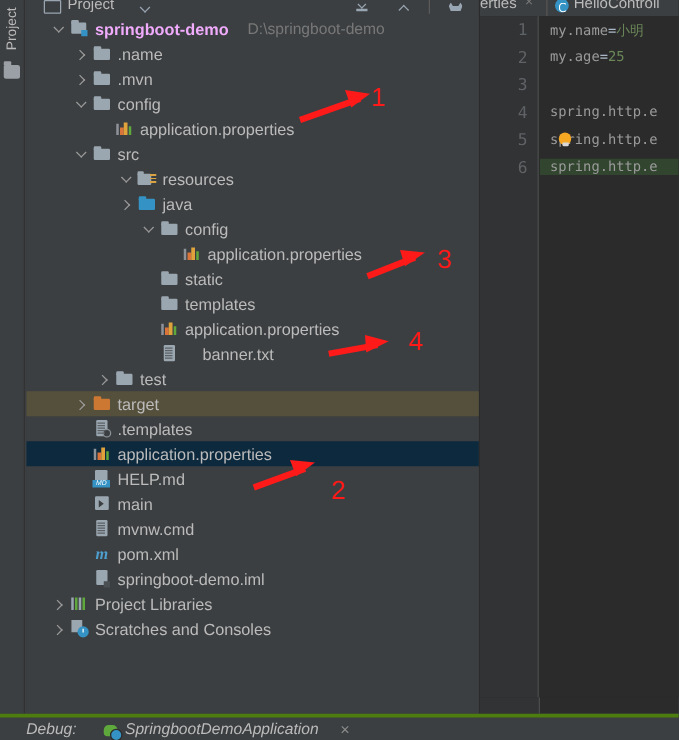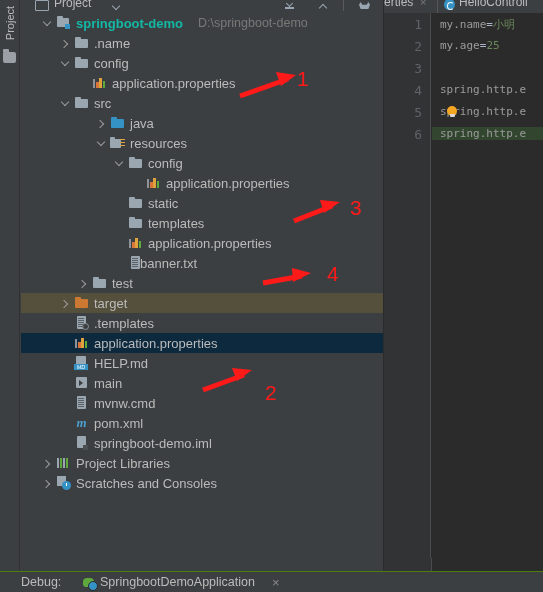--- a/index.html
+++ b/index.html
@@ -134,21 +134,21 @@
     left: 2px; top: 2px;
     width: 5px; height: 5px;
     border-right: 1.4px solid #9a9a9a;
     border-bottom: 1.4px solid #9a9a9a;
   }
   .arrow.collapsed::before { transform: rotate(-45deg); top: 3px; left: 2px; }
   .arrow.expanded::before  { transform: rotate(45deg);  top: 1px; left: 3px; }
 
   .ico { position: absolute; width: 15px; height: 15px; }
   .label { position: absolute; white-space: nowrap; }
-  .label.bold { font-weight: bold; color: #14b8a6; }
+  .label.bold { font-weight: bold; color: #f0abfc; }
   .path { color: #787878; font-size: 12.5px; }
 
   
   .ico-folder::before {
     content:""; position:absolute; left:1px; top:4px;
     width:13px; height:9px; background:#9aa7b0; border-radius:0 1px 1px 1px;
   }
   .ico-folder::after {
     content:""; position:absolute; left:1px; top:1.5px;
     width:6px; height:3px; background:#9aa7b0; border-radius:1px 1px 0 0;
@@ -367,22 +367,22 @@
   .bulb::after {
     content:""; position:absolute; left:3.5px; top:8px;
     width:5px; height:3px; background:#d8d8d8; border-radius:0 0 1px 1px;
   }
 
   
   .bottombar {
     position: absolute; left: 0; bottom: 0;
     width: 543px; height: 21px;
     background: #3c3f41;
-    border-top: 1px solid #4d7c0f;
-    display: flex; align-items: center;
+    border-top: 3px solid #4d7c0f;
+    display: flex; align-items: center; font-style: italic;
   }
   .debug-label {
     position: absolute; left: 21px;
     color: #bbbbbb; font-size: 12.5px;
   }
   .debug-icon {
     position: absolute; left: 83px; top: 4px;
     width: 13px; height: 13px;
   }
   .debug-icon::before {
@@ -438,51 +438,56 @@
           </span>
           <span class="label bold" style="left:55px;">springboot-demo</span>
           <span class="label path" style="left:177px;">D:\springboot-demo</span>
         </div>
         <div class="row">
           <span class="arrow collapsed" style="left:38px;"></span>
           <span style="left:53px;top:2px;" class="ico ico-folder"></span>
           <span class="label" style="left:73px;">.name</span>
         </div>
         <div class="row">
+          <span class="arrow collapsed" style="left:38px;"></span>
+          <span style="left:53px;top:2px;" class="ico ico-folder"></span>
+          <span class="label" style="left:73px;">.mvn</span>
+        </div>
+        <div class="row">
           <span class="arrow expanded" style="left:38px;"></span>
           <span style="left:53px;top:2px;" class="ico ico-folder"></span>
           <span class="label" style="left:73px;">config</span>
         </div>
         <div class="row">
           <span style="left:71px;top:2px;" class="ico ico-prop">
             <i></i>
             <i></i>
             <i></i>
             <i></i>
           </span>
           <span class="label" style="left:91px;">application.properties</span>
         </div>
         <div class="row">
           <span class="arrow expanded" style="left:38px;"></span>
           <span style="left:53px;top:2px;" class="ico ico-folder"></span>
           <span class="label" style="left:73px;">src</span>
         </div>
         <div class="row">
+          <span class="arrow expanded" style="left:74px;"></span>
+          <span style="left:89px;top:2px;" class="ico ico-res">
+            <i></i>
+          </span>
+          <span class="label" style="left:109px;">resources</span>
+        </div>
+        <div class="row">
           <span class="arrow collapsed" style="left:74px;"></span>
           <span style="left:89px;top:2px;" class="ico ico-folder blue"></span>
           <span class="label" style="left:109px;">java</span>
         </div>
         <div class="row">
-          <span class="arrow expanded" style="left:74px;"></span>
-          <span style="left:89px;top:2px;" class="ico ico-res">
-            <i></i>
-          </span>
-          <span class="label" style="left:109px;">resources</span>
-        </div>
-        <div class="row">
           <span class="arrow expanded" style="left:92px;"></span>
           <span style="left:107px;top:2px;" class="ico ico-folder"></span>
           <span class="label" style="left:127px;">config</span>
         </div>
         <div class="row">
           <span style="left:125px;top:2px;" class="ico ico-prop">
             <i></i>
             <i></i>
             <i></i>
             <i></i>
@@ -501,21 +506,21 @@
           <span style="left:107px;top:2px;" class="ico ico-prop">
             <i></i>
             <i></i>
             <i></i>
             <i></i>
           </span>
           <span class="label" style="left:127px;">application.properties</span>
         </div>
         <div class="row">
           <span style="left:107px;top:2px;" class="ico ico-file"></span>
-          <span class="label" style="left:119px;">banner.txt</span>
+          <span class="label" style="left:141px;">banner.txt</span>
         </div>
         <div class="row">
           <span class="arrow collapsed" style="left:56px;"></span>
           <span style="left:71px;top:2px;" class="ico ico-folder"></span>
           <span class="label" style="left:91px;">test</span>
         </div>
         <div class="row excluded">
           <span class="arrow collapsed" style="left:38px;"></span>
           <span style="left:53px;top:2px;" class="ico ico-folder orange"></span>
           <span class="label" style="left:73px;">target</span>

